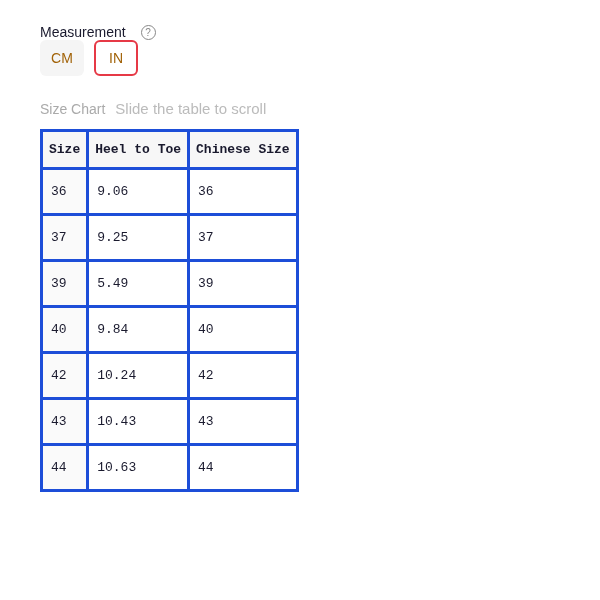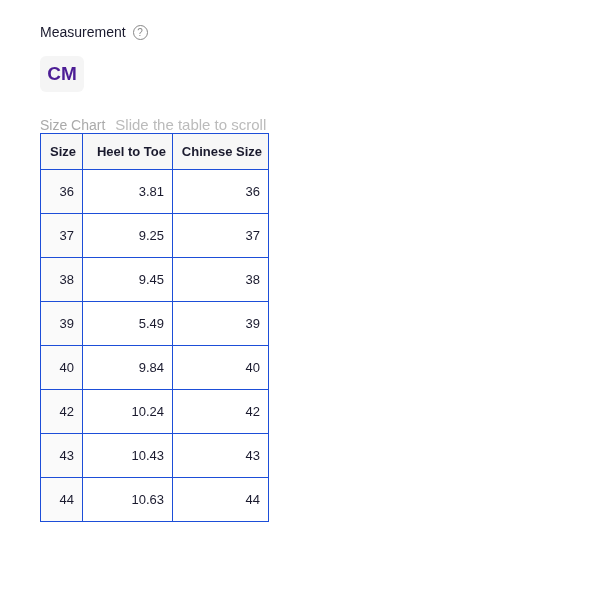--- a/index.html
+++ b/index.html
@@ -11,23 +11,23 @@
       font-family: -apple-system, BlinkMacSystemFont, "Segoe UI", Arial, sans-serif;
       width: 600px;
       height: 600px;
       background: #fff;
       padding: 24px 0 0 40px;
       color: #1a1a2e;
     }
     .measurement-header {
       display: flex;
       align-items: flex-end;
-      gap: 7px;
+      gap: 15px;
       font-size: 14px;
-      margin-bottom: 16px;
+      margin-bottom: 0;
     }
     .measurement-header .label {
       color: #1a1a2e;
       font-weight: 400;
     }
     .help-icon {
       width: 15px;
       height: 15px;
       border: 1.5px solid #888;
       border-radius: 50%;
@@ -44,58 +44,60 @@
       gap: 10px;
       margin-bottom: 24px;
     }
     .unit-btn {
       width: 44px;
       height: 36px;
       border-radius: 6px;
       display: flex;
       align-items: center;
       justify-content: center;
-      font-weight: 700;
-      font-size: 19px;
+      font-weight: 400;
+      font-size: 14px;
       cursor: pointer;
       border: 2px solid transparent;
       background: #f5f5f5;
-      color: #4c1d95;
+      color: #a16207;
     }
     .unit-btn.active {
       border: 2px solid #e63946;
       background: #fff;
     }
     .chart-title-row {
       display: flex;
       align-items: center;
       gap: 10px;
+      margin-bottom: 12px;
       font-size: 14px;
     }
     .chart-title {
       color: #aaa;
       font-weight: 400;
     }
     .scroll-hint {
       color: #bbb;
       font-size: 15px;
     }
     .table-wrap {
       width: 248px;
     }
     table {
       border-collapse: collapse;
       font-size: 13px;
       color: #1a1a2e;
       table-layout: fixed;
     }
     th, td {
-      border: 1px solid #1d4ed8;
-      text-align: right;
+      border: 3px solid #1d4ed8;
+      text-align: left;
       font-weight: 400;
+      font-family: Liberation Mono, monospace;
     }
     th {
       background: #f7f7f7;
       font-weight: 700;
       padding: 10px 6px;
       white-space: nowrap;
     }
     td {
       padding: 14px 8px;
     }
@@ -109,51 +111,47 @@
 </head>
 <body>
 
 <div class="measurement-header">
   <span class="label">Measurement</span>
   <span class="help-icon">?</span>
 </div>
 
 <div class="unit-toggle">
   <div class="unit-btn">CM</div>
+  <div class="unit-btn active">IN</div>
 </div>
 
 <div class="chart-title-row">
   <span class="chart-title">Size Chart</span>
   <span class="scroll-hint">Slide the table to scroll</span>
 </div>
 
 <div class="table-wrap">
   <table>
     <thead>
       <tr>
         <th class="col-size">Size</th>
         <th class="col-heel">Heel to Toe</th>
         <th class="col-cn">Chinese Size</th>
       </tr>
     </thead>
     <tbody>
       <tr>
         <td>36</td>
-        <td>3.81</td>
+        <td>9.06</td>
         <td>36</td>
       </tr>
       <tr>
         <td>37</td>
         <td>9.25</td>
         <td>37</td>
-      </tr>
-      <tr>
-        <td>38</td>
-        <td>9.45</td>
-        <td>38</td>
       </tr>
       <tr>
         <td>39</td>
         <td>5.49</td>
         <td>39</td>
       </tr>
       <tr>
         <td>40</td>
         <td>9.84</td>
         <td>40</td>

